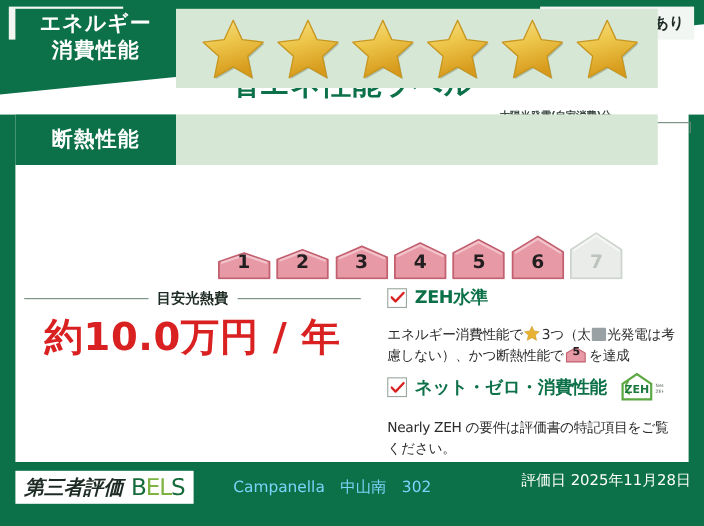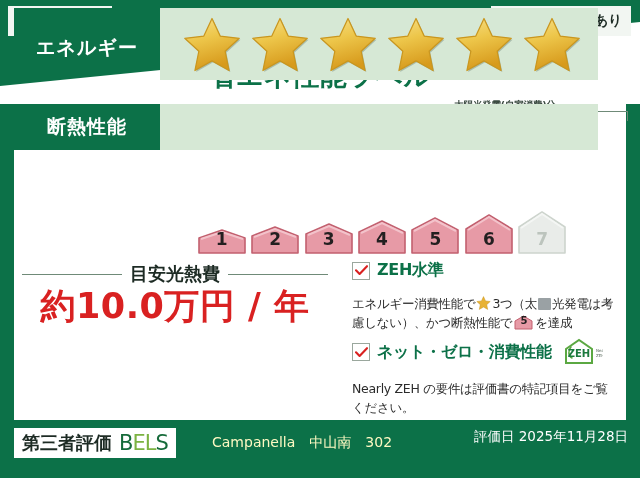--- a/index.html
+++ b/index.html
@@ -107,21 +107,20 @@
   .row-panel {
     position: absolute;
     background: #d6e8d5;
   }
 
   #row-energy .row-label {
     left: 14px; top: 8px;
     height: 52px;
     font-size: 19px;
     line-height: 25px;
-    justify-content: flex-end;
   }
   #row-energy .row-panel {
     left: 160px; top: 8px;
     width: 438px; height: 72px;
   }
 
   #row-insul .row-label {
     left: 14px; top: 104px;
     height: 46px;
     font-size: 19px;
@@ -198,21 +197,21 @@
     display: flex;
     align-items: center;
     gap: 8px;
   }
   .cost-head .line {
     flex: 1 1 auto;
     height: 1px;
     background: #6f8a78;
   }
   .cost-head .ch-text {
-    font-size: 18px;
+    font-size: 13px;
     font-weight: bold;
     color: #1d2b24;
     white-space: nowrap;
   }
   .cost-value {
     position: absolute;
     left: 22px; top: 283px;
     width: 306px;
     text-align: center;
     font-size: 35px;
@@ -298,34 +297,35 @@
     display: flex;
     align-items: center;
     padding: 0 8px;
     gap: 7px;
   }
   .bels-jp {
     font-size: 18px;
     font-weight: bold;
     color: #1d2b24;
     letter-spacing: 0px;
+    font-style: italic;
   }
   .bels-logo {
     font-size: 21px;
     font-weight: normal;
     letter-spacing: -1px;
   }
   .bels-logo .b-dark { color: #166b3a; }
   .bels-logo .b-light { color: #7cb342; }
 
   .bldg-name {
     position: absolute;
     left: 212px; top: 14px;
     font-size: 14px;
-    color: #fef9c3;
+    color: #7dd3fc;
     letter-spacing: 0px;
   }
   .bldg-name .seg { margin-right: 14px; }
 
   .eval-date {
     position: absolute;
     right: 12px; top: 8px;
     text-align: right;
     color: #ffffff;
   }
@@ -364,20 +364,21 @@
   </div>
 
   <div class="title-sub">建築物省エネ法に基づく</div>
   <div class="title-main">省エネ性能ラベル</div>
 
   <div class="card"></div>
 
   <div id="row-energy">
     <div class="row-label">
       <span>エネルギー</span>
+      <span>消費性能</span>
     </div>
     <div class="row-panel"></div>
   </div>
 
   <div class="solar-note">太陽光発電(自家消費)分</div>
   <div class="solar-bracket"></div>
 
   <div class="stars" id="stars-container">
       <svg class="star-svg" width="60" height="57" viewBox="0 0 24 23">
         <defs>

